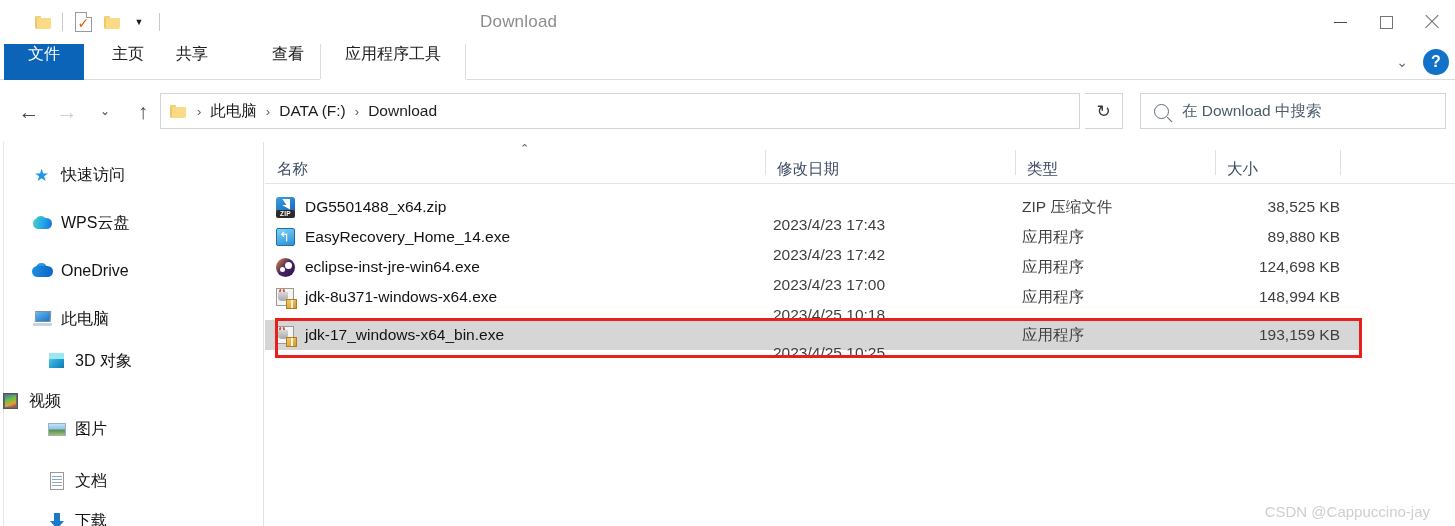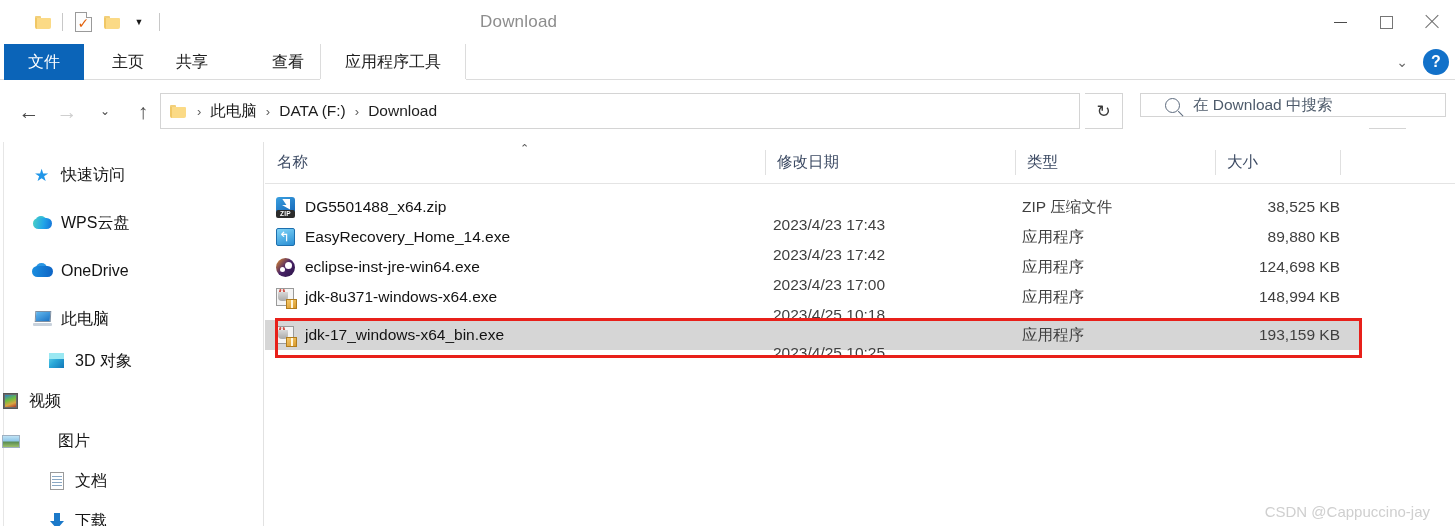--- a/index.html
+++ b/index.html
@@ -86,21 +86,21 @@
   
   .tabstrip{
     position:absolute;left:0;top:44px;width:1455px;height:36px;
     background:#ffffff;
   }
   .tabstrip .underline{
     position:absolute;left:0;bottom:0;width:1455px;height:1px;background:#dcdcdc;
   }
   .tab{
     position:absolute;top:0;height:36px;
-    display:flex;align-items:center;justify-content:center;
+    display:flex;justify-content:center;
     font-size:16px;color:#212121;
     box-sizing:border-box;
   }
   .tab.file{
     left:4px;width:80px;background:#0b64b8;color:#ffffff;
   }
   .tab.t1{left:96px;width:64px;}
   .tab.t2{left:160px;width:64px;}
   .tab.t3{left:256px;width:64px;}
   .tab.ctxchild{
@@ -151,23 +151,23 @@
     box-sizing:border-box;display:flex;align-items:center;justify-content:center;
     color:#3a3a3a;font-size:13px;
   }
   .refresh{
     position:absolute;left:1085px;top:13px;width:38px;height:36px;
     border:1px solid #d4d4d4;border-left:none;box-sizing:border-box;
     display:flex;align-items:center;justify-content:center;
     color:#3a3a3a;font-size:17px;
   }
   .searchbox{
-    position:absolute;left:1140px;top:13px;width:306px;height:24px;
+    position:absolute;left:1140px;top:13px;width:306px;height:36px;
     border:1px solid #d4d4d4;background:#ffffff;box-sizing:border-box;
-    display:flex;align-items:center;padding-left:24px;gap:13px;
+    display:flex;align-items:center;padding-left:13px;gap:13px;
   }
   .mag{
     width:13px;height:13px;border:1.4px solid #5d6b7e;border-radius:50%;
     position:relative;display:inline-block;
   }
   .mag::after{
     content:"";position:absolute;right:-5px;bottom:-3px;width:7px;height:1.4px;
     background:#5d6b7e;transform:rotate(45deg);
   }
   .search-ph{font-size:15.5px;color:#4e5b6b;}
@@ -278,21 +278,21 @@
 
   
   .listarea{
     position:absolute;left:265px;top:142px;width:1190px;height:384px;background:#ffffff;
   }
   .colhdr{
     position:absolute;left:0;top:0;width:1190px;height:42px;
     border-bottom:1px solid #e4e4e4;box-sizing:border-box;
   }
   .colhdr .ch{
-    position:absolute;top:0;height:41px;display:flex;align-items:center;
+    position:absolute;top:7px;height:41px;display:flex;align-items:center;
     font-size:15.5px;color:#3c4a63;
   }
   .colhdr .cdiv{
     position:absolute;top:8px;width:1px;height:25px;background:#e0e0e0;
   }
   .sortcaret{
     position:absolute;left:255px;top:0px;font-size:11px;color:#555;
   }
   .row{
     position:absolute;left:0;width:1095px;height:30px;
@@ -540,21 +540,21 @@
   </div>
 
   <div class="sitem" style="top:244px;">
     <span class="sicon ic-vid">
         <span class="bx"></span>
         <span class="im"></span>
       </span>
     <span class="lbl">视频</span>
   </div>
 
-  <div class="sitem" style="top:284px;gap:29px;">
+  <div class="sitem" style="top:272px;padding-left:46px;">
     <span class="sicon ic-pic">
         <span class="bx"></span>
         <span class="im"></span>
       </span>
     <span class="lbl">图片</span>
   </div>
 
   <div class="sitem" style="top:324px;padding-left:46px;">
     <span class="sicon ic-doc">
       <span class="pg"></span>

